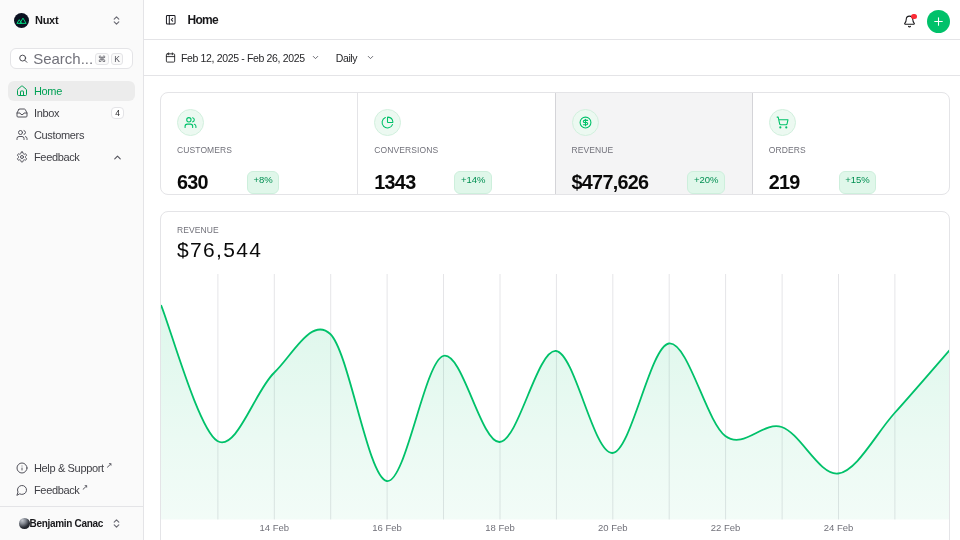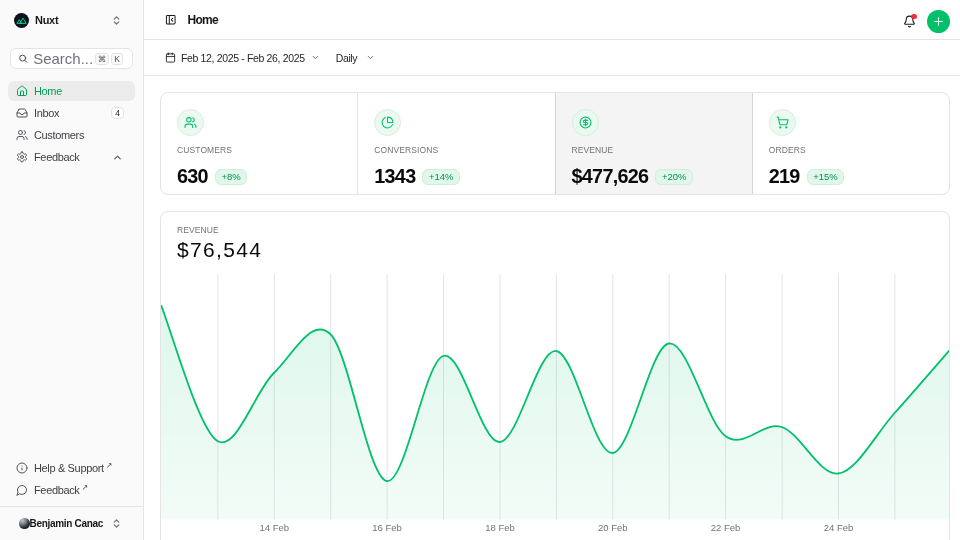--- a/index.html
+++ b/index.html
@@ -42,21 +42,21 @@
 .tb-item { display:flex; align-items:center; color:#27272a; font-size:10.5px; letter-spacing:-0.35px; font-weight:500; white-space:nowrap; }
 .tb-item .txt { margin:0 6px 0 5px; }
 .content { flex:1; padding:16px 10px 0 16px; overflow:hidden; }
 
 .stats { display:flex; border:1px solid #e4e4e7; border-radius:8px; background:#fff; height:103px; overflow:hidden; }
 .stat { flex:1; padding:16px; border-right:1px solid #e4e4e7; }
 .stat:last-child { border-right:none; }
 .stat.hl { background:#f4f4f5; border-left:1px solid #d4d4d8; border-right:1px solid #d4d4d8; margin-left:-1px; }
 .icon-circle { width:27px; height:27px; border-radius:50%; background:#ecf9f1; border:1px solid #d2f0de; display:flex; align-items:center; justify-content:center; }
 .stat-label { font-size:8.5px; color:#71717a; letter-spacing:0.1px; margin-top:9px; font-weight:500; }
-.stat-value-row { display:flex; align-items:center; margin-top:10px; }
+.stat-value-row { display:flex; margin-top:16px;gap:32px; }
 .stat-value { font-size:19.8px; font-weight:700; color:#0a0a0a; letter-spacing:-0.7px; }
 .pct { font-size:9.5px; color:#008f52; background:#e0f7ea; border:1px solid #cdefdc; border-radius:6px; padding:1.5px 5.5px; margin-left:7px; font-weight:500; }
 
 .chart-card { margin-top:16px; border:1px solid #e4e4e7; border-radius:8px; background:#fff; height:340px; position:relative; overflow:hidden; }
 .chart-head { padding:13px 16px 0 16px; }
 .chart-label { font-size:8.5px; color:#71717a; letter-spacing:0.1px; font-weight:500; }
 .chart-value { font-size:21px; font-weight:400; color:#0a0a0a; margin-top:3px; letter-spacing:1.35px; }
 .chart-area { position:absolute; left:0; right:0; top:62px; }
 </style>
 </head>

